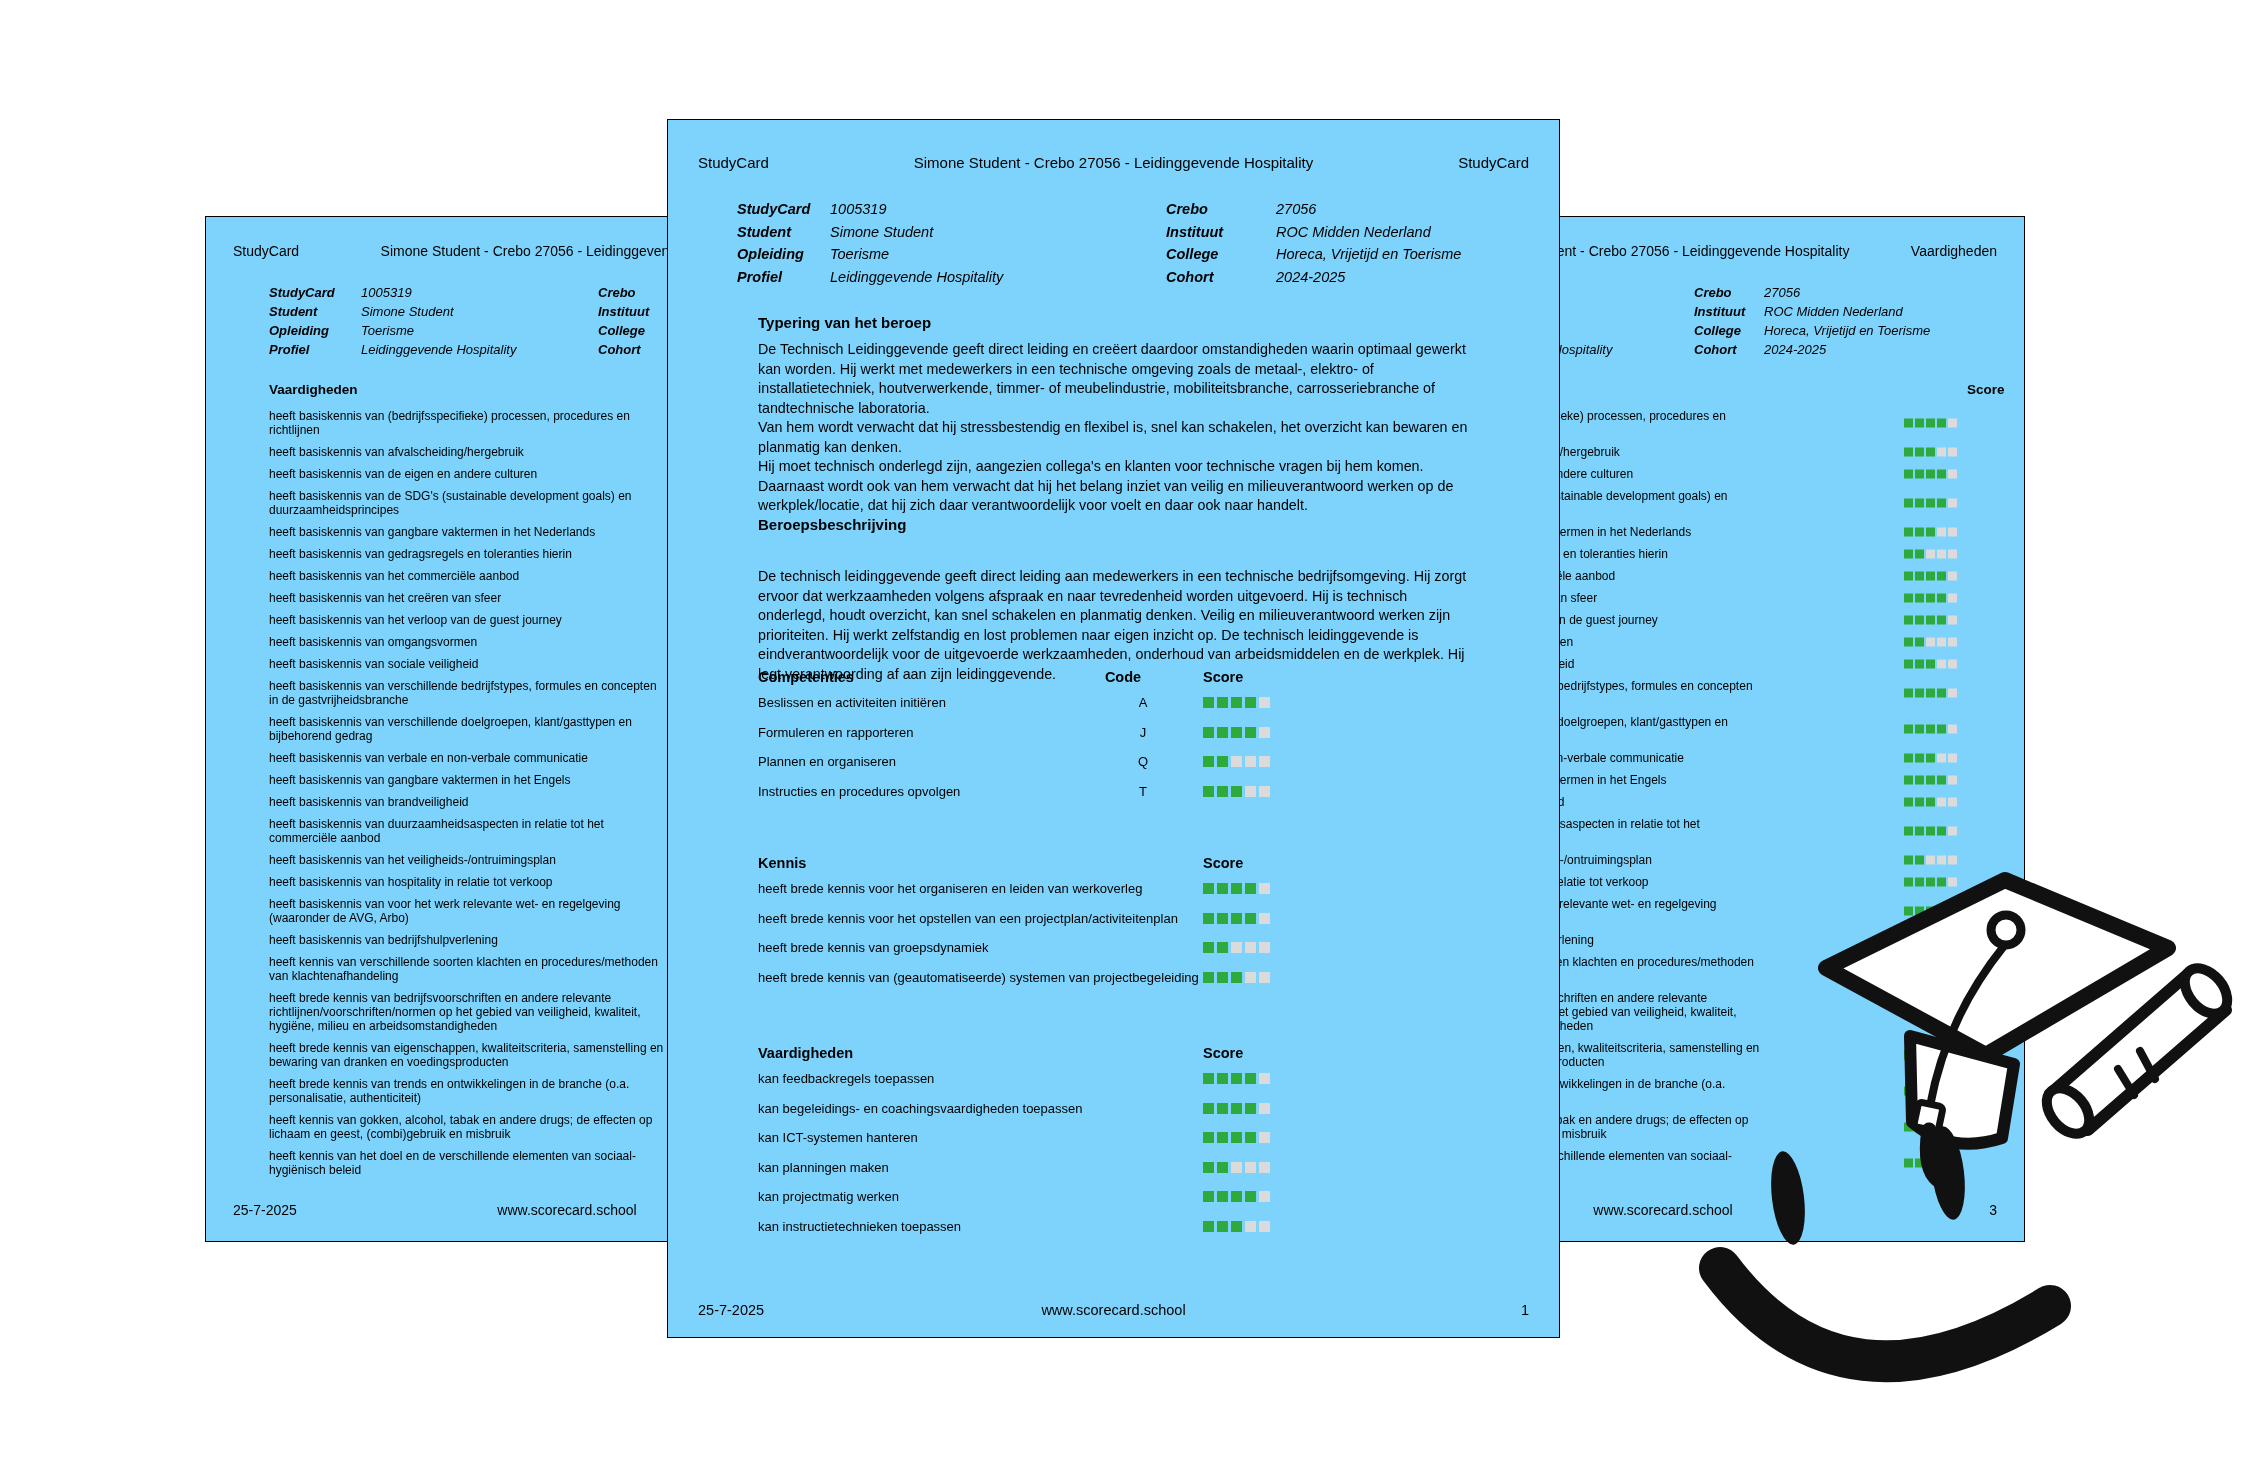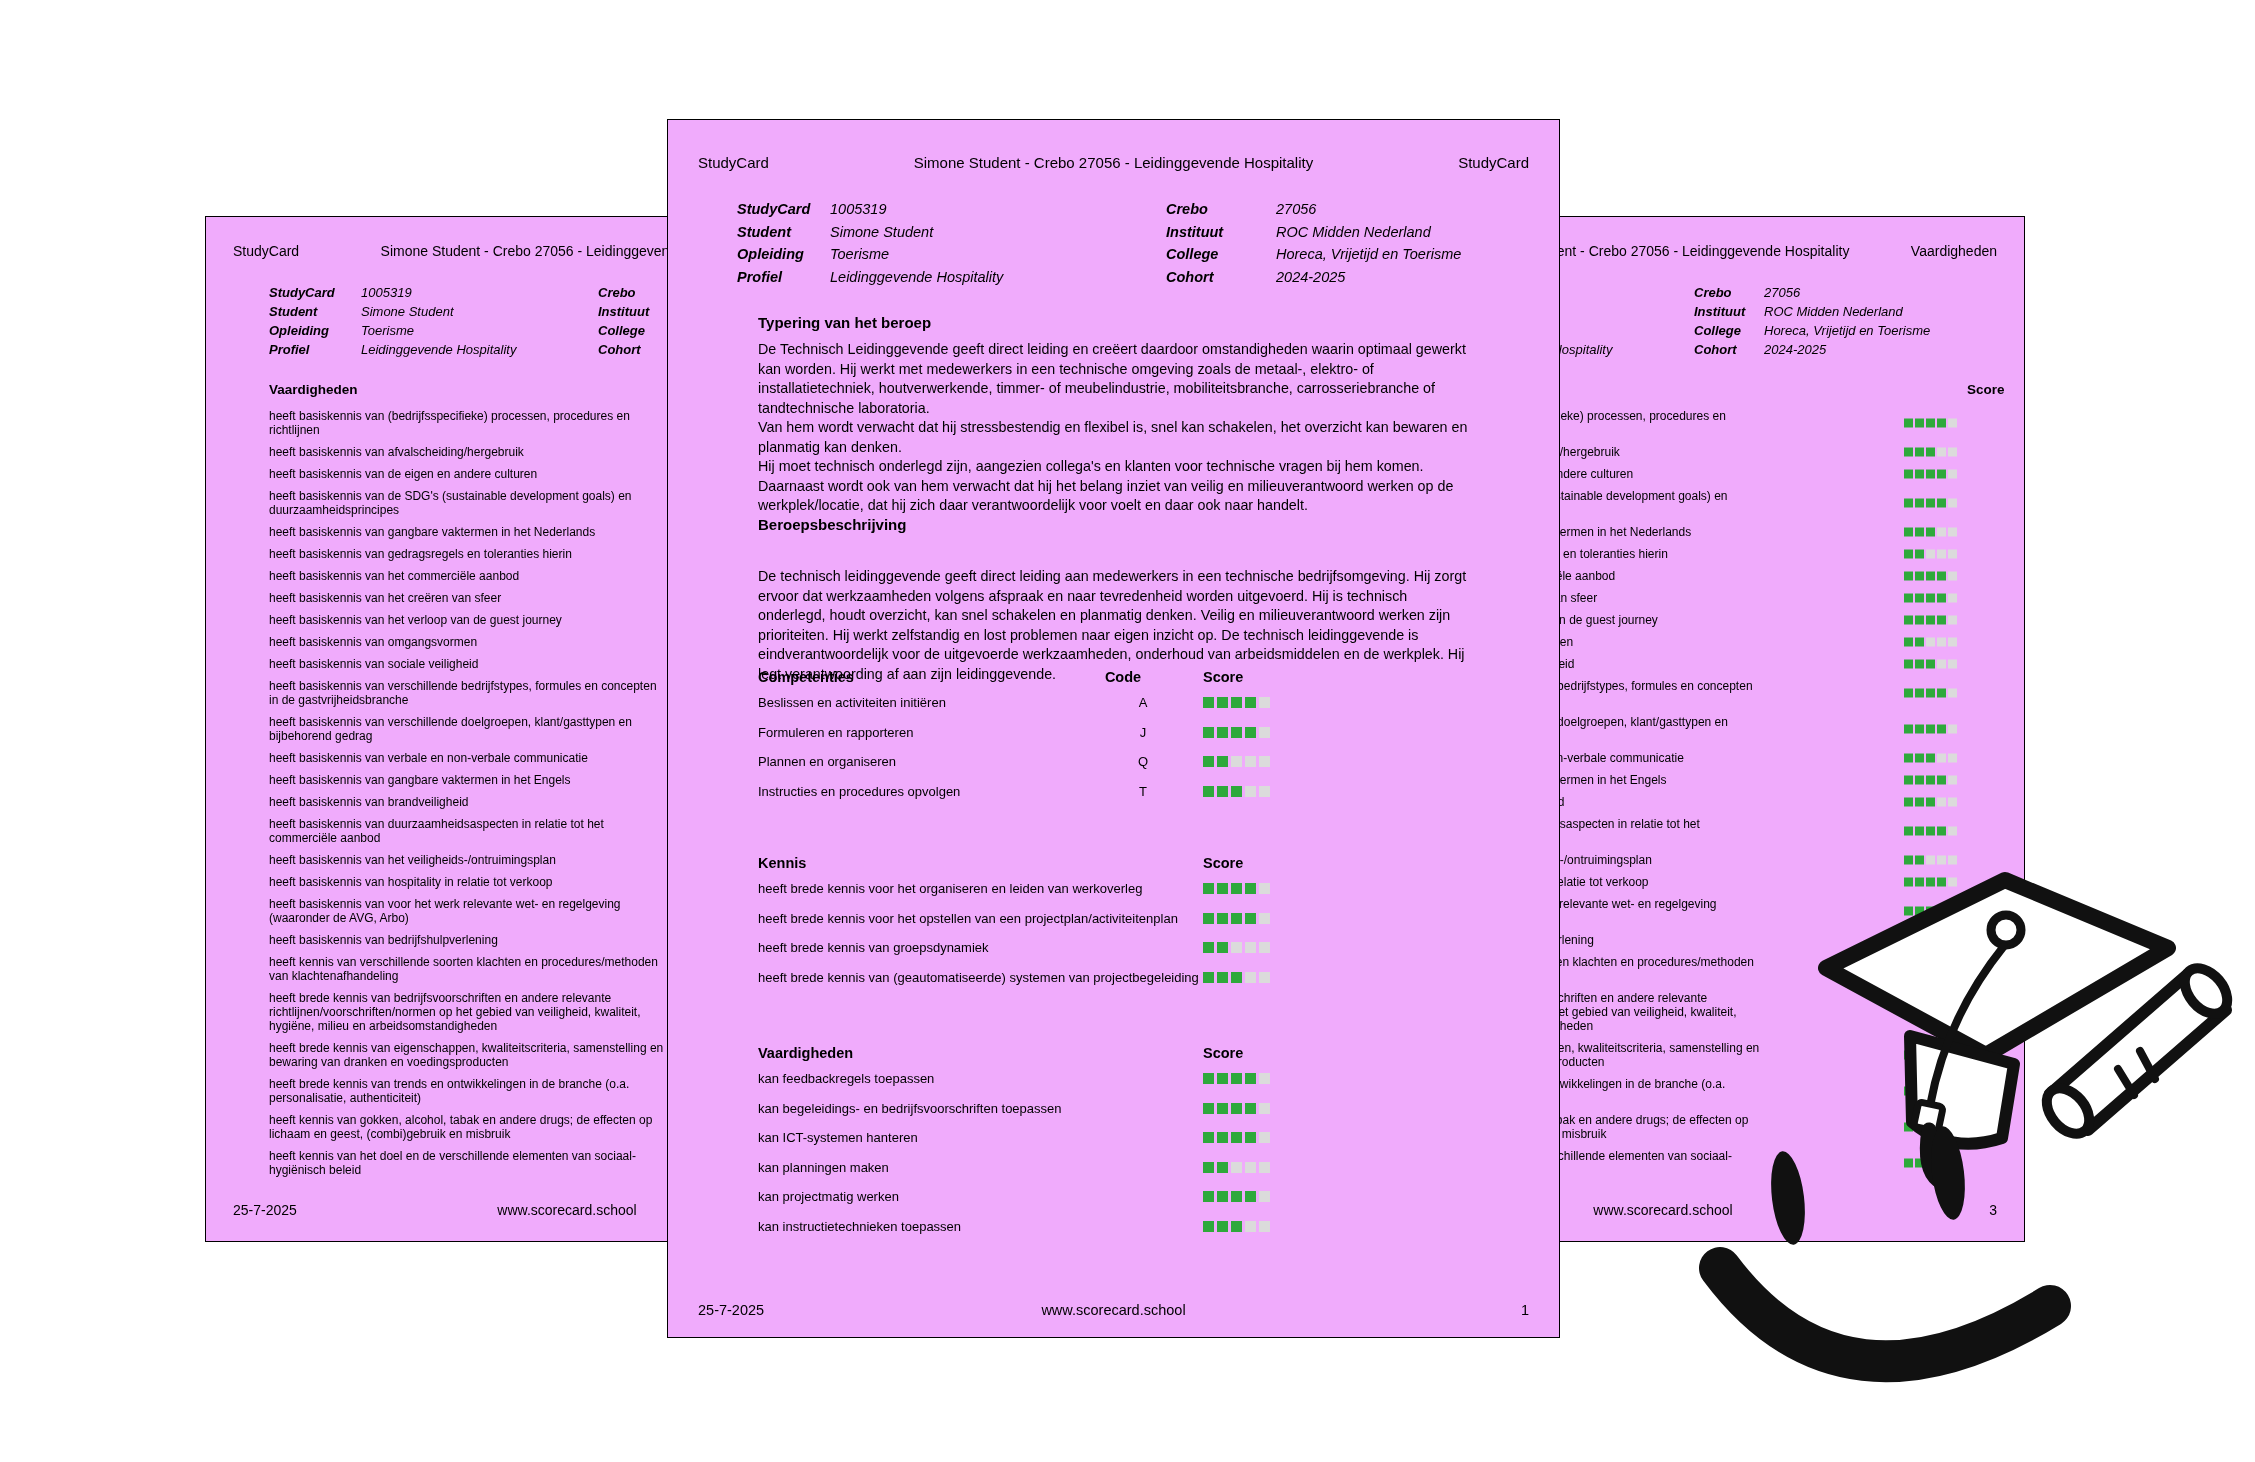--- a/index.html
+++ b/index.html
@@ -1,18 +1,18 @@
 <!DOCTYPE html>
 <html style="--filled: #2EA93B; --empty: #DBDBDB;"><head>
 <meta charset="utf-8">
 <style>
   html,body{margin:0;padding:0;background:#fff;}
   .canvas{position:relative;width:2255px;height:1462px;background:#ffffff;overflow:hidden;
           font-family:"Liberation Sans","DejaVu Sans",sans-serif;color:#000;}
-  .page{position:absolute;background:#f0abfc;border:1.5px solid #000;box-sizing:border-box;overflow:hidden;}
+  .page{position:absolute;background:#7dd3fc;border:1.5px solid #000;box-sizing:border-box;overflow:hidden;}
   #page-left{left:205px;top:216px;width:724px;height:1026px;z-index:1;}
   #page-right{left:1301px;top:216px;width:724px;height:1026px;z-index:1;}
   #page-center{left:667px;top:119px;width:893px;height:1219px;z-index:2;}
 
   
   .phead,.pfoot{position:absolute;left:27px;right:27px;font-size:14px;line-height:17px;}
   .phead{top:26px;} .pfoot{bottom:22px;}
   #page-center .phead{top:34px;left:30px;right:30px;font-size:15px;}
   #page-center .pfoot{bottom:18px;left:30px;right:30px;font-size:14.5px;}
   .phead .l,.pfoot .l{position:absolute;left:0;top:0;}
@@ -791,21 +791,21 @@
         <span class="score-h">Score</span>
       </div>
       <div class="tbody" id="vaard-rows">
           <div class="crow"><span class="lbl">kan feedbackregels toepassen</span><span class="bar lg">
               <span class="sq on"></span>
               <span class="sq on"></span>
               <span class="sq on"></span>
               <span class="sq on"></span>
               <span class="sq"></span>
             </span></div>
-          <div class="crow"><span class="lbl">kan begeleidings- en bedrijfsvoorschriften toepassen</span><span class="bar lg">
+          <div class="crow"><span class="lbl">kan begeleidings- en coachingsvaardigheden toepassen</span><span class="bar lg">
               <span class="sq on"></span>
               <span class="sq on"></span>
               <span class="sq on"></span>
               <span class="sq on"></span>
               <span class="sq"></span>
             </span></div>
           <div class="crow"><span class="lbl">kan ICT-systemen hanteren</span><span class="bar lg">
               <span class="sq on"></span>
               <span class="sq on"></span>
               <span class="sq on"></span>

